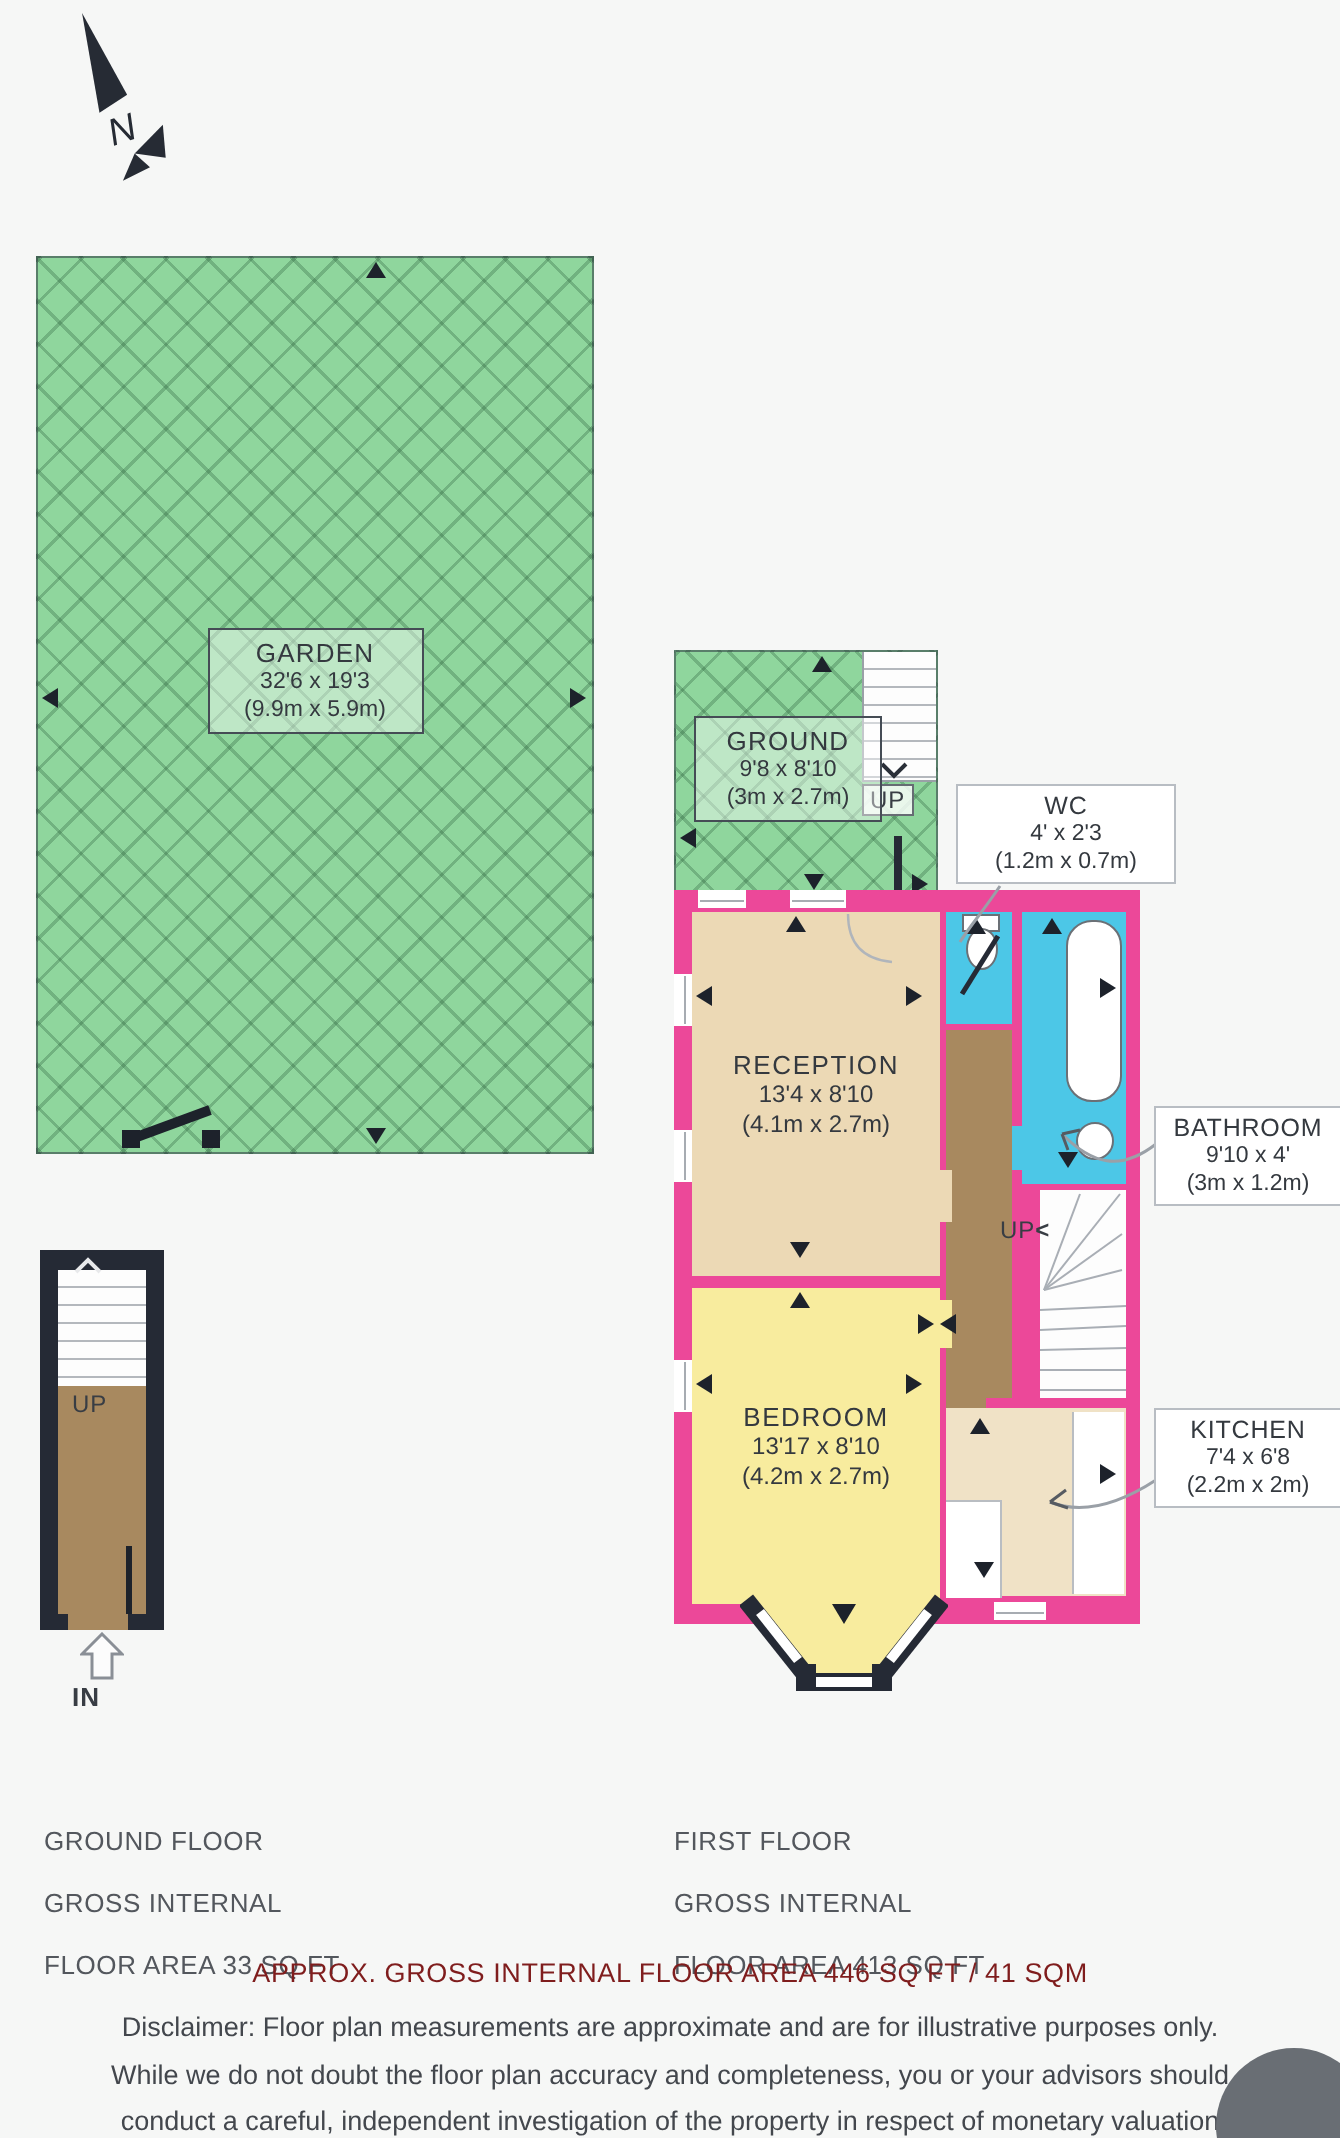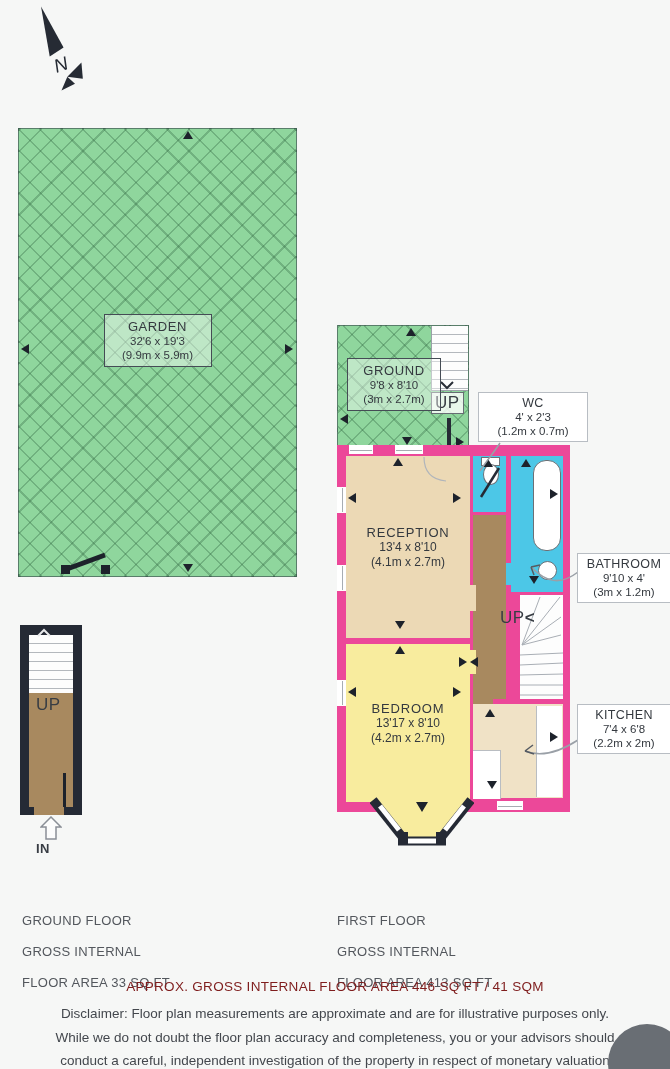--- a/index.html
+++ b/index.html
@@ -46,21 +46,21 @@
   
   .win{position:absolute;background:#ffffff;}
   .win-v::after{content:"";position:absolute;left:50%;top:1px;bottom:1px;width:1px;background:#a7acb2;}
   .win-h::after{content:"";position:absolute;top:50%;left:1px;right:1px;height:1px;background:#a7acb2;}
   
   .tri{position:absolute;width:0;height:0;}
   .tri.t-up{border-left:5px solid transparent;border-right:5px solid transparent;border-bottom:8px solid #1d222b;}
   .tri.t-down{border-left:5px solid transparent;border-right:5px solid transparent;border-top:8px solid #1d222b;}
   .tri.t-left{border-top:5px solid transparent;border-bottom:5px solid transparent;border-right:8px solid #1d222b;}
   .tri.t-right{border-top:5px solid transparent;border-bottom:5px solid transparent;border-left:8px solid #1d222b;}
-  .up-text{font-size:17px;color:#383d44;letter-spacing:0.5px;}
+  .up-text{font-size:12px;color:#383d44;letter-spacing:0.5px;}
   .fixture{position:absolute;background:#fff;border:1px solid #6b7076;}
   .footer-block{position:absolute;font-size:13px;line-height:15.5px;letter-spacing:0.3px;color:#53575d;white-space:pre-line;}
   .center-line{position:absolute;left:0;width:100%;text-align:center;}
   #approx-line{font-size:13.5px;color:#7f1d1d;letter-spacing:0.3px;}
   .disclaimer-line{font-size:13.5px;color:#43474d;}
   #logo-badge{position:absolute;left:608px;top:1024px;width:78px;height:78px;border-radius:50%;background:#696e74;}
   svg{display:block;}
 </style>
 </head>
 <body>

